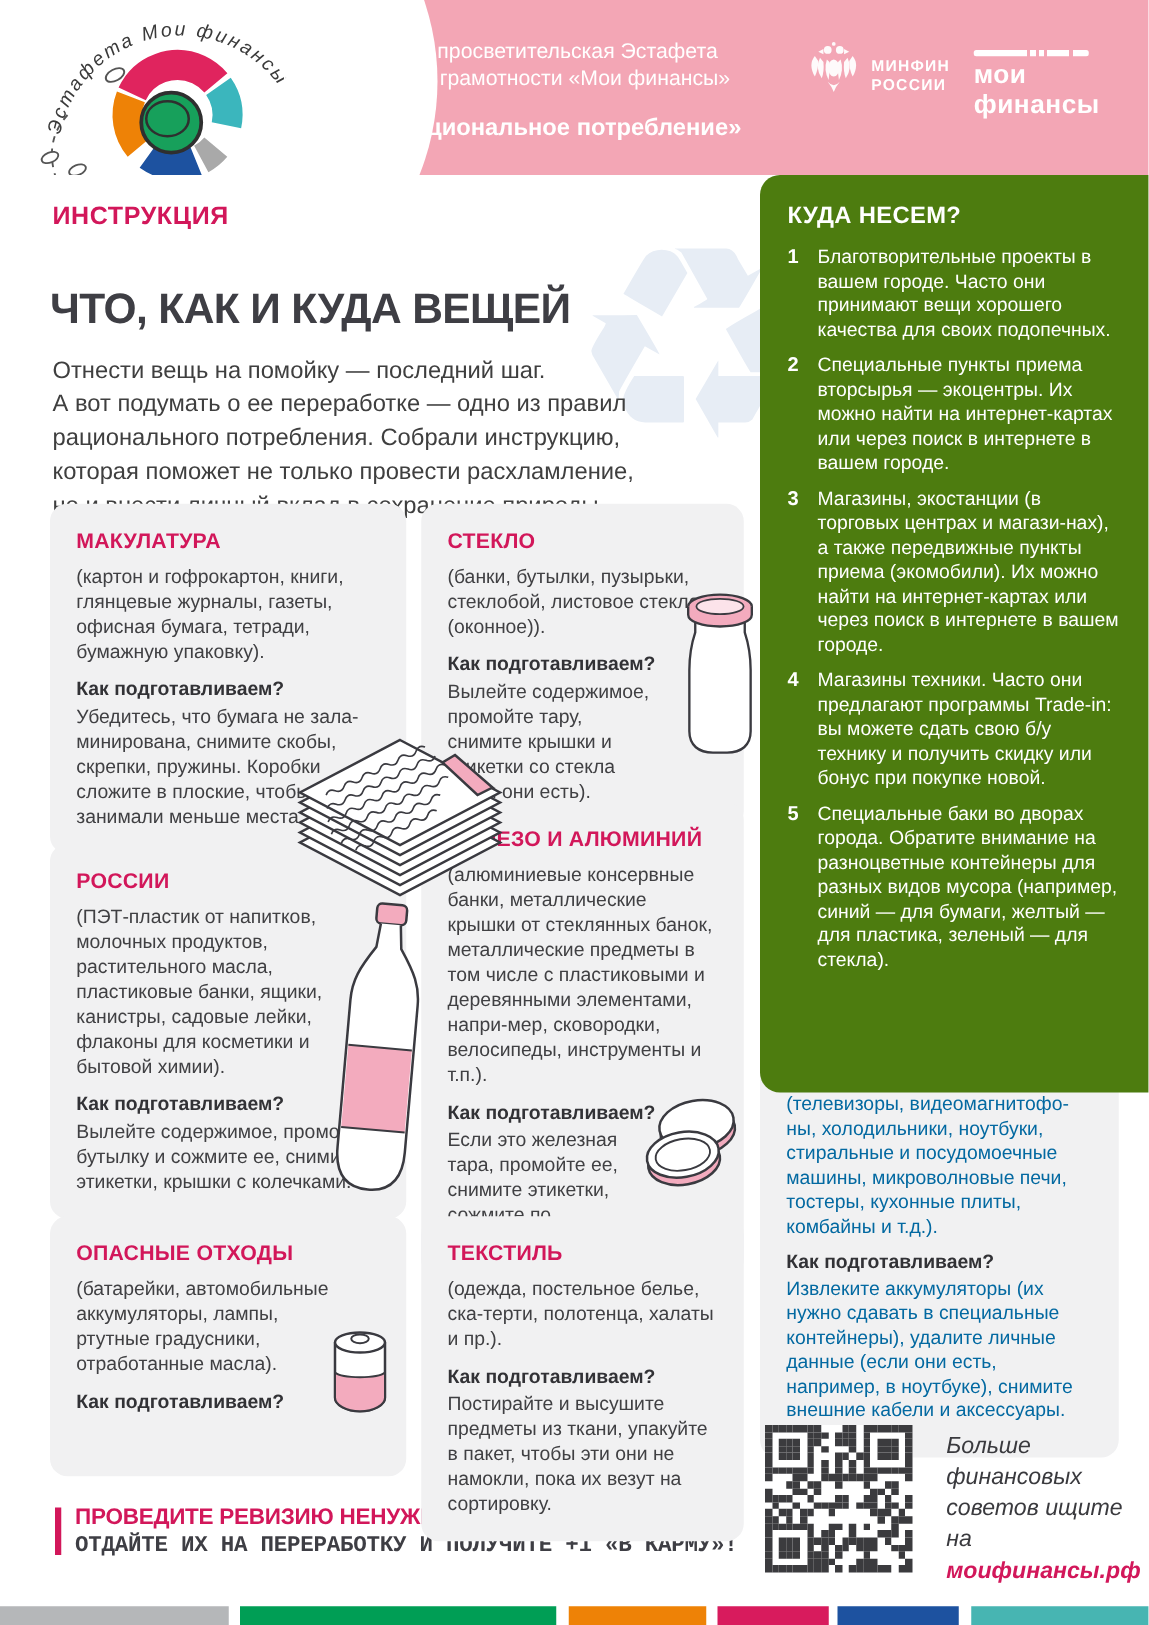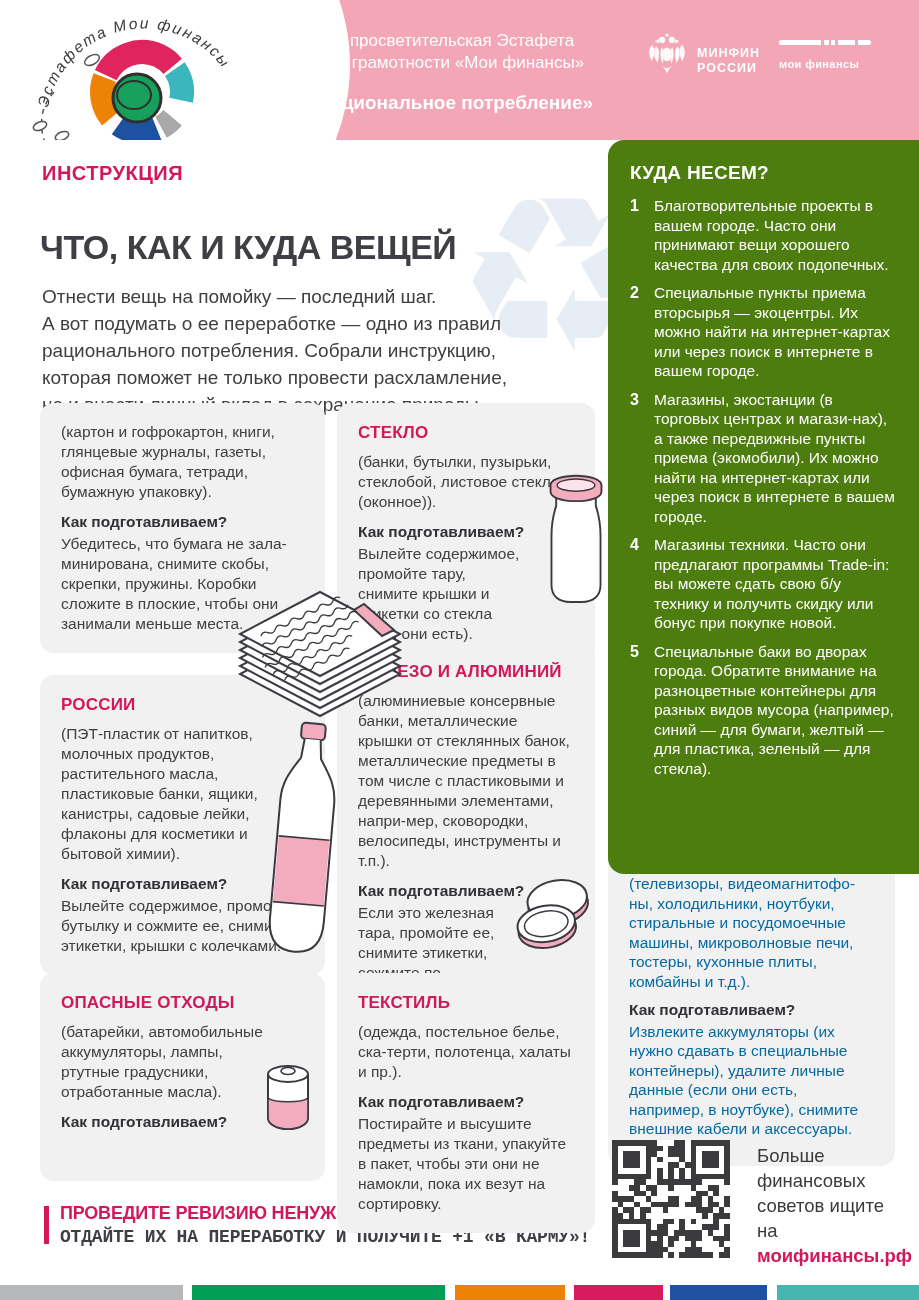--- a/index.html
+++ b/index.html
@@ -12,21 +12,21 @@
   .blob{position:absolute;left:-110px;top:-150px;width:460px;height:430px;background:#fff;border-radius:50%;}
   .relay-logo{position:absolute;left:26px;top:4px;width:232px;height:136px;}
   .h-line{position:absolute;left:226px;color:#fff;font-size:17px;line-height:22px;}
   .h-line1{top:30px;} .h-line2{top:52px;}
   .h-stage{position:absolute;left:226px;top:92px;color:#fff;font-size:19px;}
   .h-stage b{font-weight:bold;}
   .minfin{position:absolute;left:645px;top:30px;width:44px;height:46px;}
   .minfin-text{position:absolute;left:697px;top:46px;color:#fff;font-size:12.5px;font-weight:bold;letter-spacing:1px;line-height:15px;}
   .myfin-dash{position:absolute;left:779px;top:40px;width:92px;height:5px;border-radius:2px;
     background:linear-gradient(90deg,#fff 0 46%,rgba(255,255,255,0) 46% 49%,#fff 49% 54%,rgba(255,255,255,0) 54% 57%,#fff 57% 61%,rgba(255,255,255,0) 61% 64%,#fff 64% 83%,rgba(255,255,255,0) 83% 86%,#fff 86% 100%);}
-  .myfin-text{position:absolute;left:779px;top:58px;color:#fff;font-size:11px;font-weight:bold;letter-spacing:.4px;}
+  .myfin-text{position:absolute;left:779px;top:48px;color:#fff;font-size:21px;font-weight:bold;letter-spacing:.4px;}
   
   .watermark{position:absolute;left:455px;top:168px;font-size:215px;line-height:1;color:#e7edf5;z-index:0;}
   .kicker{position:absolute;left:42px;top:162px;font-size:20px;font-weight:bold;color:#d2175a;letter-spacing:.5px;z-index:1;}
   .title{position:absolute;left:40px;font-size:34px;font-weight:800;color:#3e3e44;letter-spacing:-.5px;z-index:1;}
   .title1{top:188px;} .title2{top:228px;}
   .intro{position:absolute;left:42px;top:283px;width:570px;font-size:19px;line-height:27px;color:#3f3f3f;z-index:1;}
   
   .card{position:absolute;background:#f1f1f2;border-radius:14px;padding:19px 21px;box-sizing:border-box;z-index:1;}
   .card h3{margin:0 0 9px;font-size:17px;font-weight:bold;color:#d2175a;letter-spacing:.2px;line-height:21px;}
   .card p{margin:0 0 10px;font-size:15.5px;line-height:20px;color:#404043;}
@@ -42,21 +42,21 @@
   
   .appliances{position:absolute;left:608px;top:805px;width:287px;min-height:315px;background:#f1f1f2;
     border-radius:14px;padding:18px 21px;box-sizing:border-box;z-index:1;}
   .appliances h3{margin:0 0 9px;font-size:17px;font-weight:bold;color:#d2175a;line-height:21px;}
   .appliances p{margin:0 0 9px;font-size:15.5px;line-height:19.5px;color:#0369a1;}
   .appliances p.how-label{margin:0 0 2px;font-weight:bold;color:#323236;}
   
   .qr-wrap{position:absolute;left:612px;top:1140px;width:118px;height:118px;background:#fff;z-index:1;}
   #qr-grid{display:grid;grid-template-columns:repeat(21,1fr);grid-template-rows:repeat(21,1fr);width:118px;height:118px;}
   .qm{background:#3b3b3e;}
-  .qr-caption{position:absolute;left:757px;top:1143px;width:150px;font-size:18.5px;line-height:25px;color:#3a3a3e;z-index:1;}
+  .qr-caption{position:absolute;left:757px;top:1143px;width:150px;font-size:18.5px;line-height:25px;font-style:italic;color:#3a3a3e;z-index:1;}
   .qr-site{font-weight:bold;color:#d2175a;}
   
   .cta-bar{position:absolute;left:44px;top:1206px;width:5px;height:38px;background:#d2175a;}
   .cta1{position:absolute;left:60px;top:1203px;font-size:18px;font-weight:bold;color:#d2175a;letter-spacing:-.2px;}
   .cta2{position:absolute;left:60px;top:1227px;font-size:18px;font-weight:bold;color:#3e3e44;letter-spacing:-.2px;font-family:Liberation Mono, monospace;}
   
   .bar{position:absolute;top:1285px;height:15px;}
   
   .illus{position:absolute;z-index:3;}
 </style>
@@ -127,20 +127,21 @@
   <div class="title title2">ЧТО, КАК И КУДА ВЕЩЕЙ</div>
   <div class="intro">
     <div>Отнести вещь на помойку — последний шаг.</div>
     <div>А вот подумать о ее переработке — одно из правил</div>
     <div>рационального потребления. Собрали инструкцию,</div>
     <div>которая поможет не только провести расхламление,</div>
     <div>но и внести личный вклад в сохранение природы.</div>
   </div>
 
   <section class="card" style="left:40px;top:403px;width:285px;min-height:245px">
+    <h3>МАКУЛАТУРА</h3>
     <p>(картон и гофрокартон, книги, глянцевые журналы, газеты, офисная бумага, тетради, бумажную упаковку).</p>
     <p class="how-label">Как подготавливаем?</p>
     <p>Убедитесь, что бумага не зала-минирована, снимите скобы, скрепки, пружины. Коробки сложите в плоские, чтобы они занимали меньше места.</p>
   </section>
 
   <section class="card" style="left:337px;top:403px;width:258px;min-height:216px">
     <h3>СТЕКЛО</h3>
     <p>(банки, бутылки, пузырьки, стеклобой, листовое стекло (оконное)).</p>
     <p class="how-label">Как подготавливаем?</p>
     <p style="width:170px">Вылейте содержимое, промойте тару, снимите крышки и этикетки со стекла (если они есть).</p>

